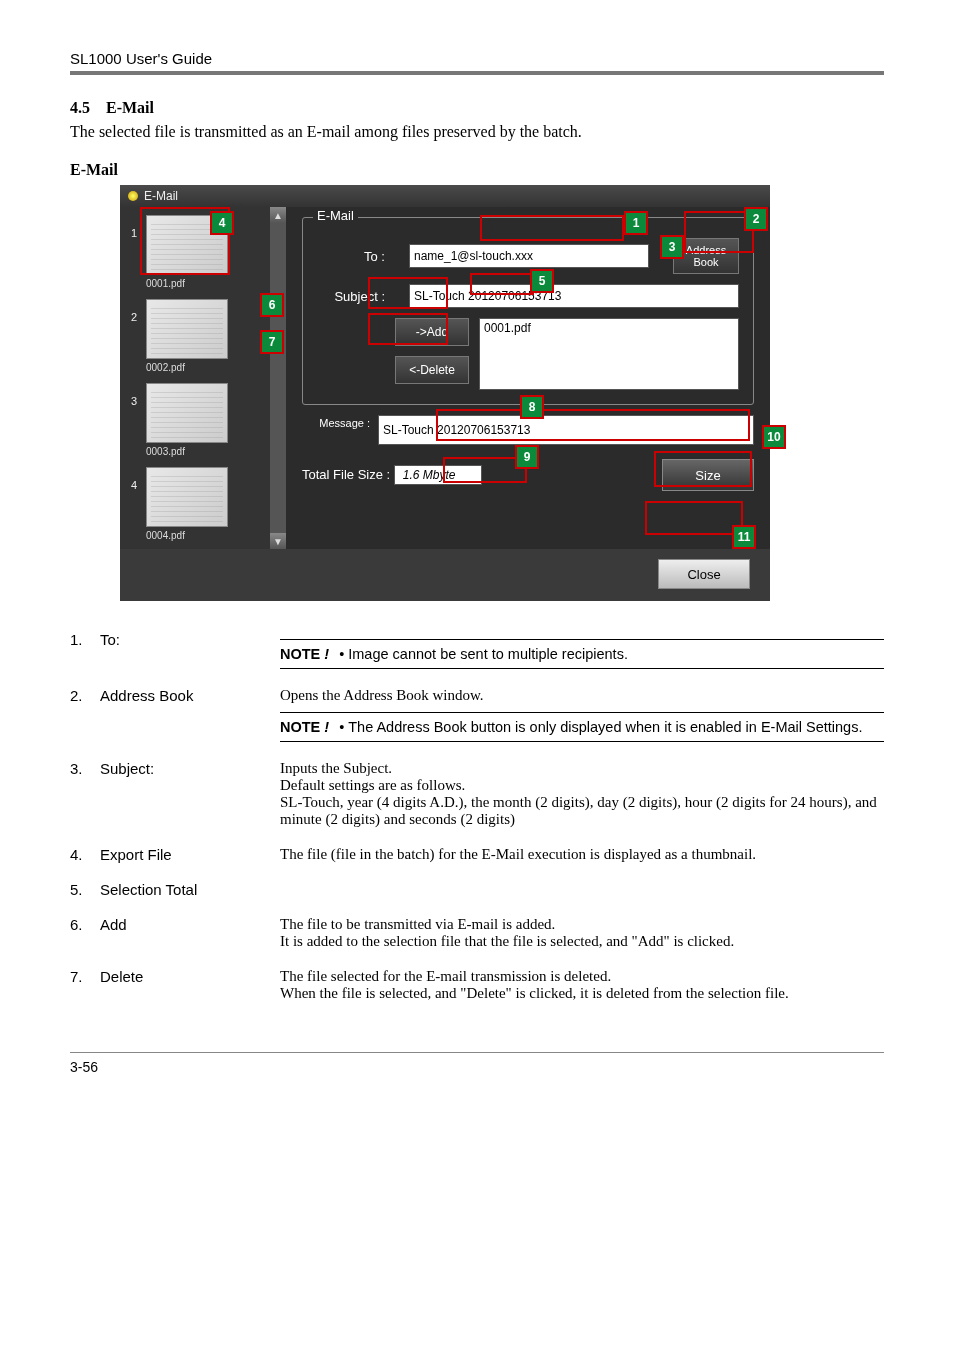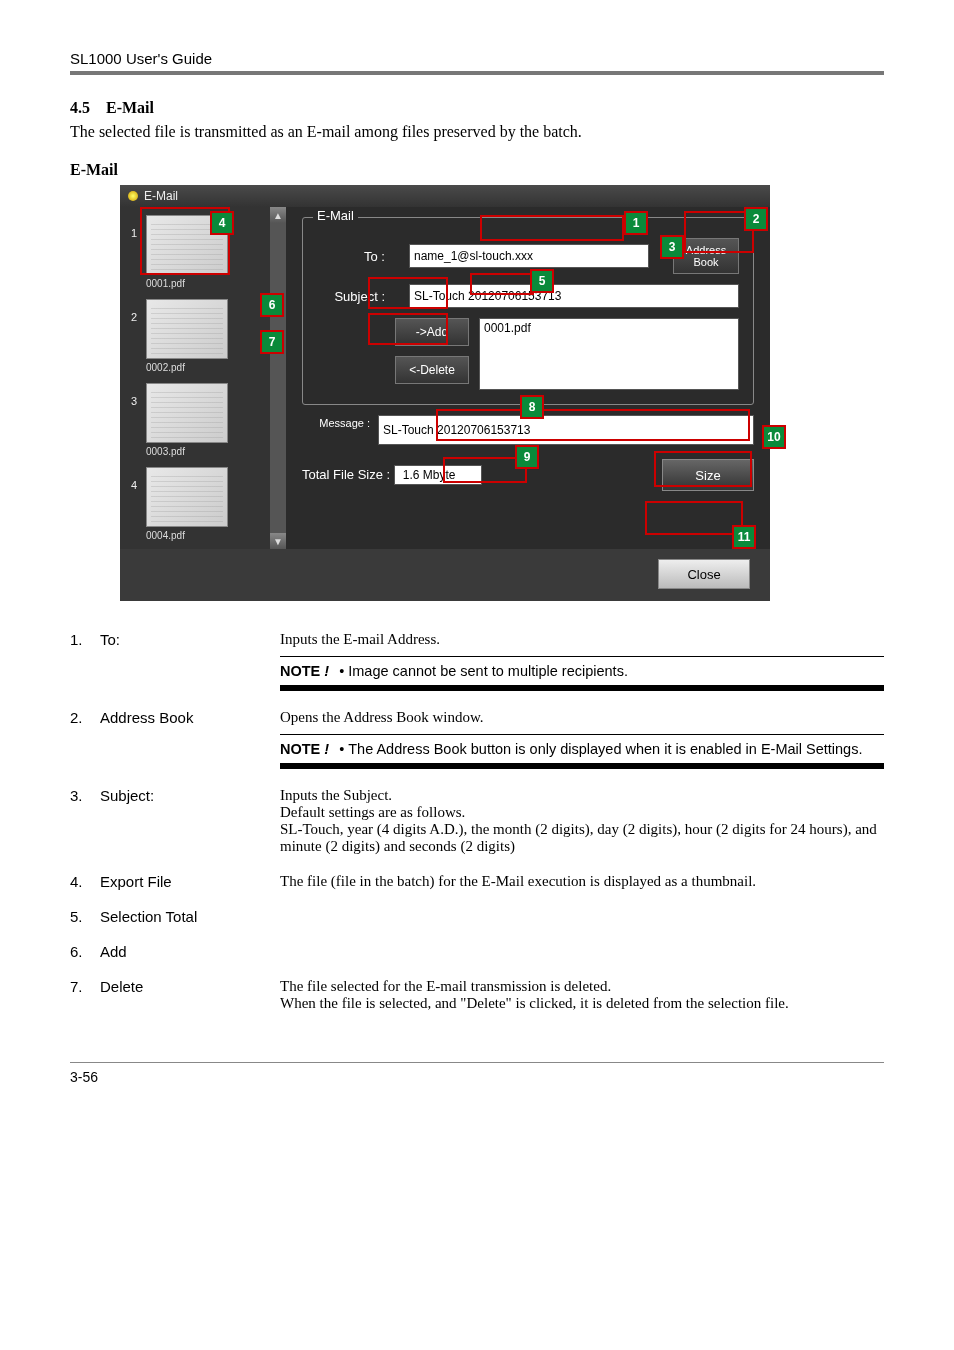--- a/index.html
+++ b/index.html
@@ -248,20 +248,21 @@
   }
   .total-val {
     background: #fff;
     color: #000;
     border: 1px solid #555;
     padding: 2px 8px;
     font-size: 12px;
     min-width: 70px;
     display: inline-block;
     text-align: left;
+    font-style: italic;
   }
   .send-btn {
     width: 90px;
     height: 30px;
     background: linear-gradient(#666,#333);
     border: 1px solid #888;
     color: #fff;
     font-size: 13px;
     display: flex;
     align-items: center;
@@ -324,21 +325,21 @@
   .def-term {
     width: 180px;
     font-family: Arial, sans-serif;
   }
   .def-desc {
     flex: 1;
     font-family: "Times New Roman", serif;
   }
   .note-box {
     border-top: 1px solid #000;
-    border-bottom: 6px solid #000000;
+    border-bottom: 1px solid #000000;
     padding: 6px 0;
     margin-top: 8px;
     display: flex;
     gap: 10px;
     font-family: Arial, sans-serif;
     font-size: 14.5px;
   }
   .note-label {
     font-weight: bold;
     white-space: nowrap;
@@ -482,21 +483,20 @@
   <div class="callring" style="top:316px;left:525px;width:94px;height:30px;"></div>
   <div class="callout" style="top:340px;left:612px;">11</div>
 </div>
 
 <div class="defs">
 
   <div class="def-row">
     <div class="def-num">1.</div>
     <div class="def-term">To:</div>
     <div class="def-desc">
-      <div>Inputs the E-mail Address.</div>
       <div class="note-box">
         <span class="note-label"><span>NOTE</span> <span class="excl">!</span></span>
         <span><span class="bullet">•</span><span>Image cannot be sent to multiple recipients.</span></span>
       </div>
     </div>
   </div>
 
   <div class="def-row">
     <div class="def-num">2.</div>
     <div class="def-term">Address Book</div>
@@ -528,20 +528,24 @@
   </div>
 
   <div class="def-row">
     <div class="def-num">5.</div>
     <div class="def-term">Selection Total</div>
   </div>
 
   <div class="def-row">
     <div class="def-num">6.</div>
     <div class="def-term">Add</div>
+    <div class="def-desc">
+      <div>The file to be transmitted via E-mail is added.</div>
+      <div>It is added to the selection file that the file is selected, and "Add" is clicked.</div>
+    </div>
   </div>
 
   <div class="def-row">
     <div class="def-num">7.</div>
     <div class="def-term">Delete</div>
     <div class="def-desc">
       <div>The file selected for the E-mail transmission is deleted.</div>
       <div>When the file is selected, and "Delete" is clicked, it is deleted from the selection file.</div>
     </div>
   </div>

